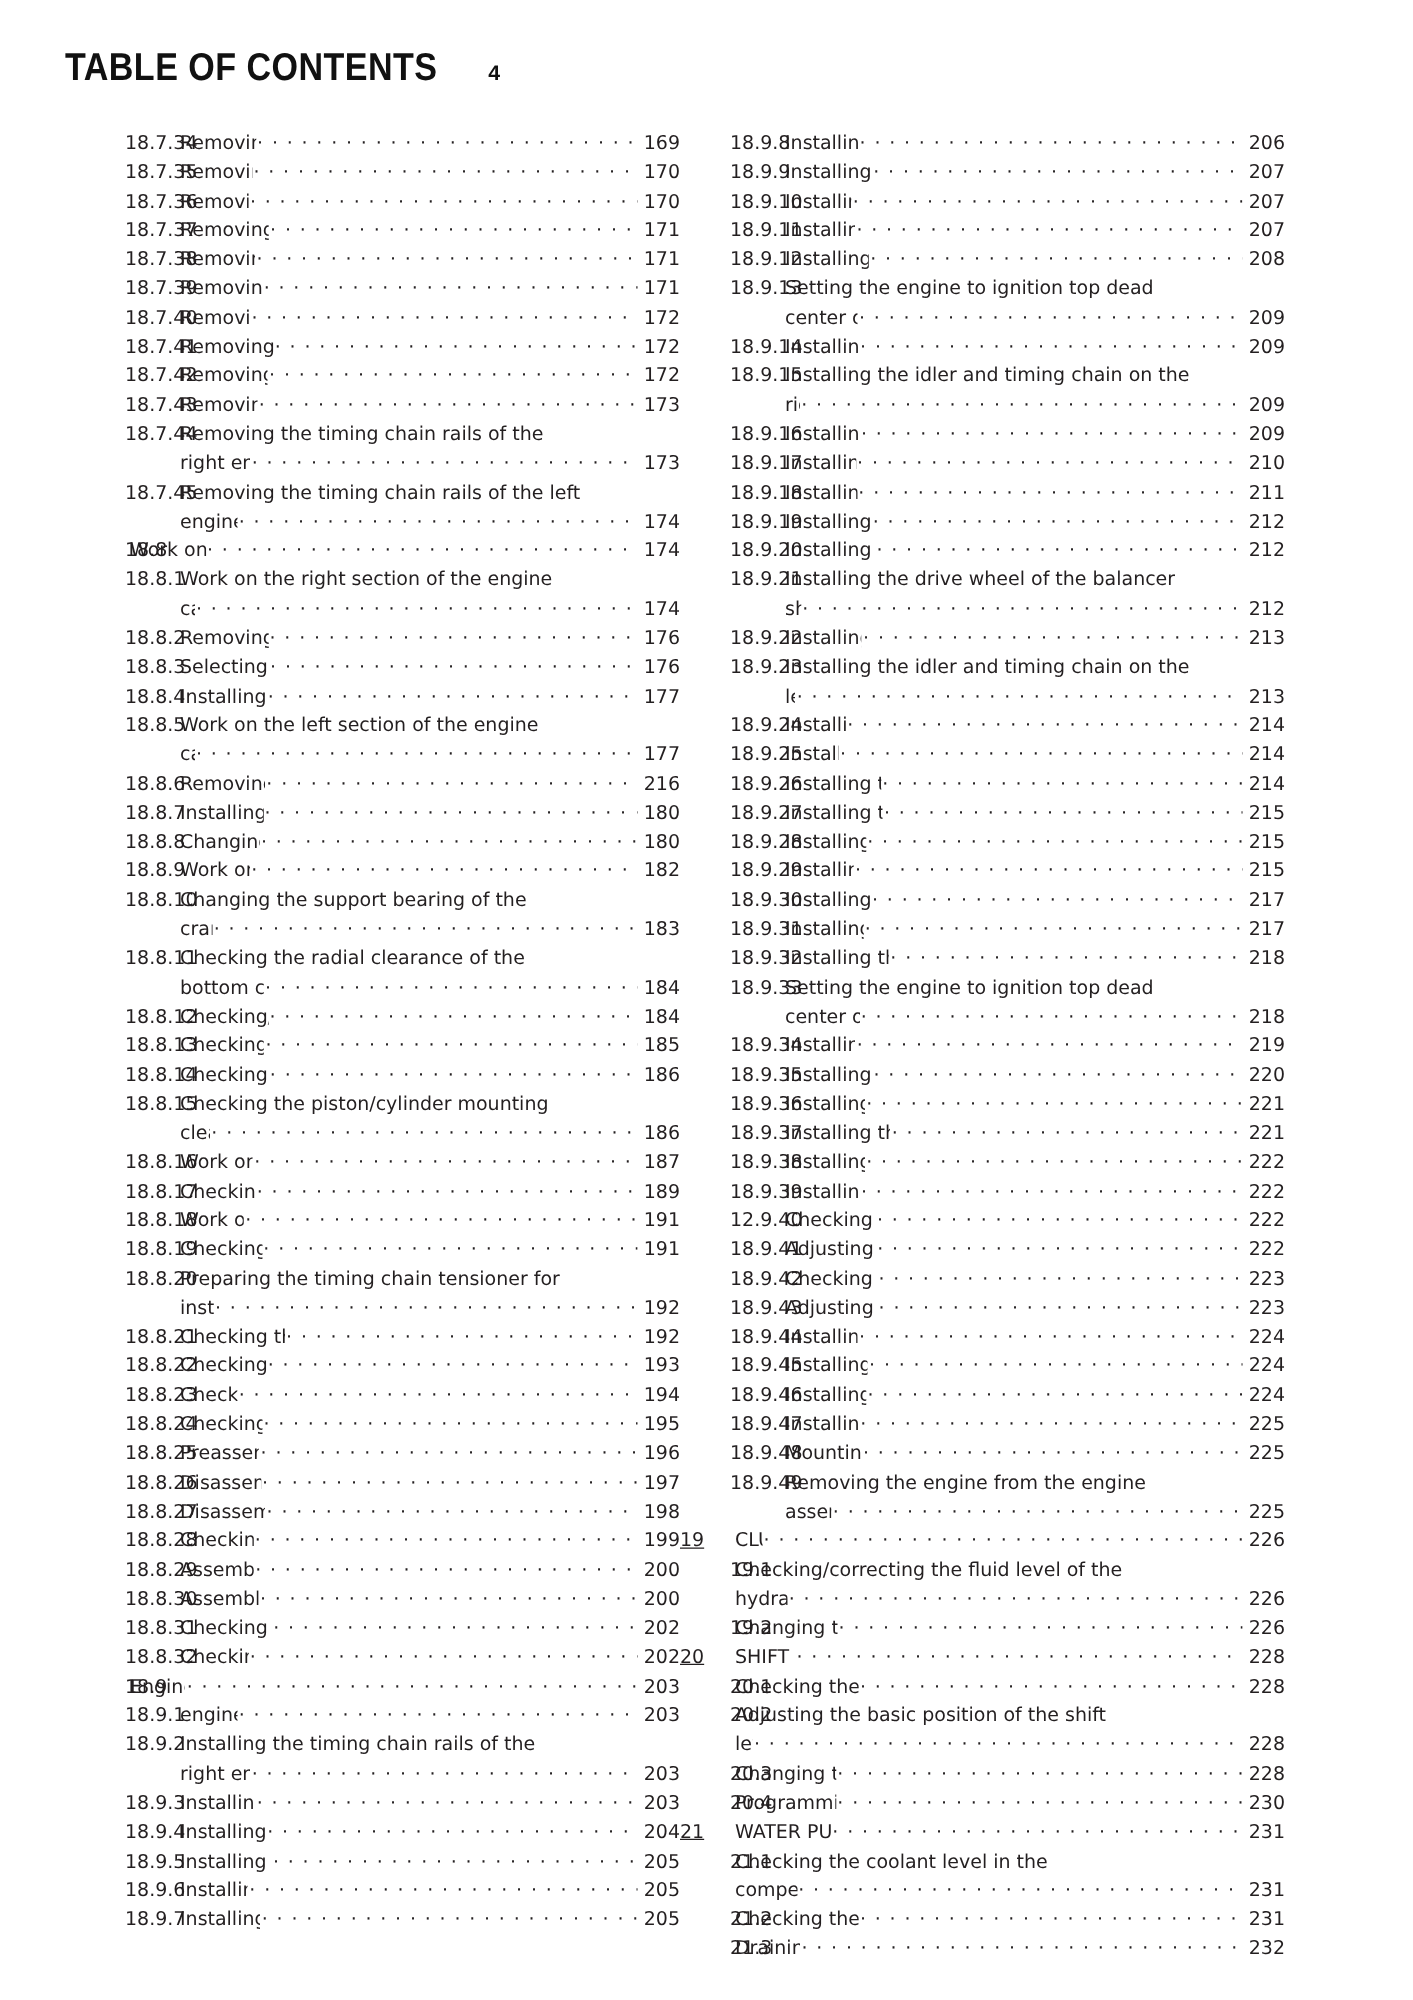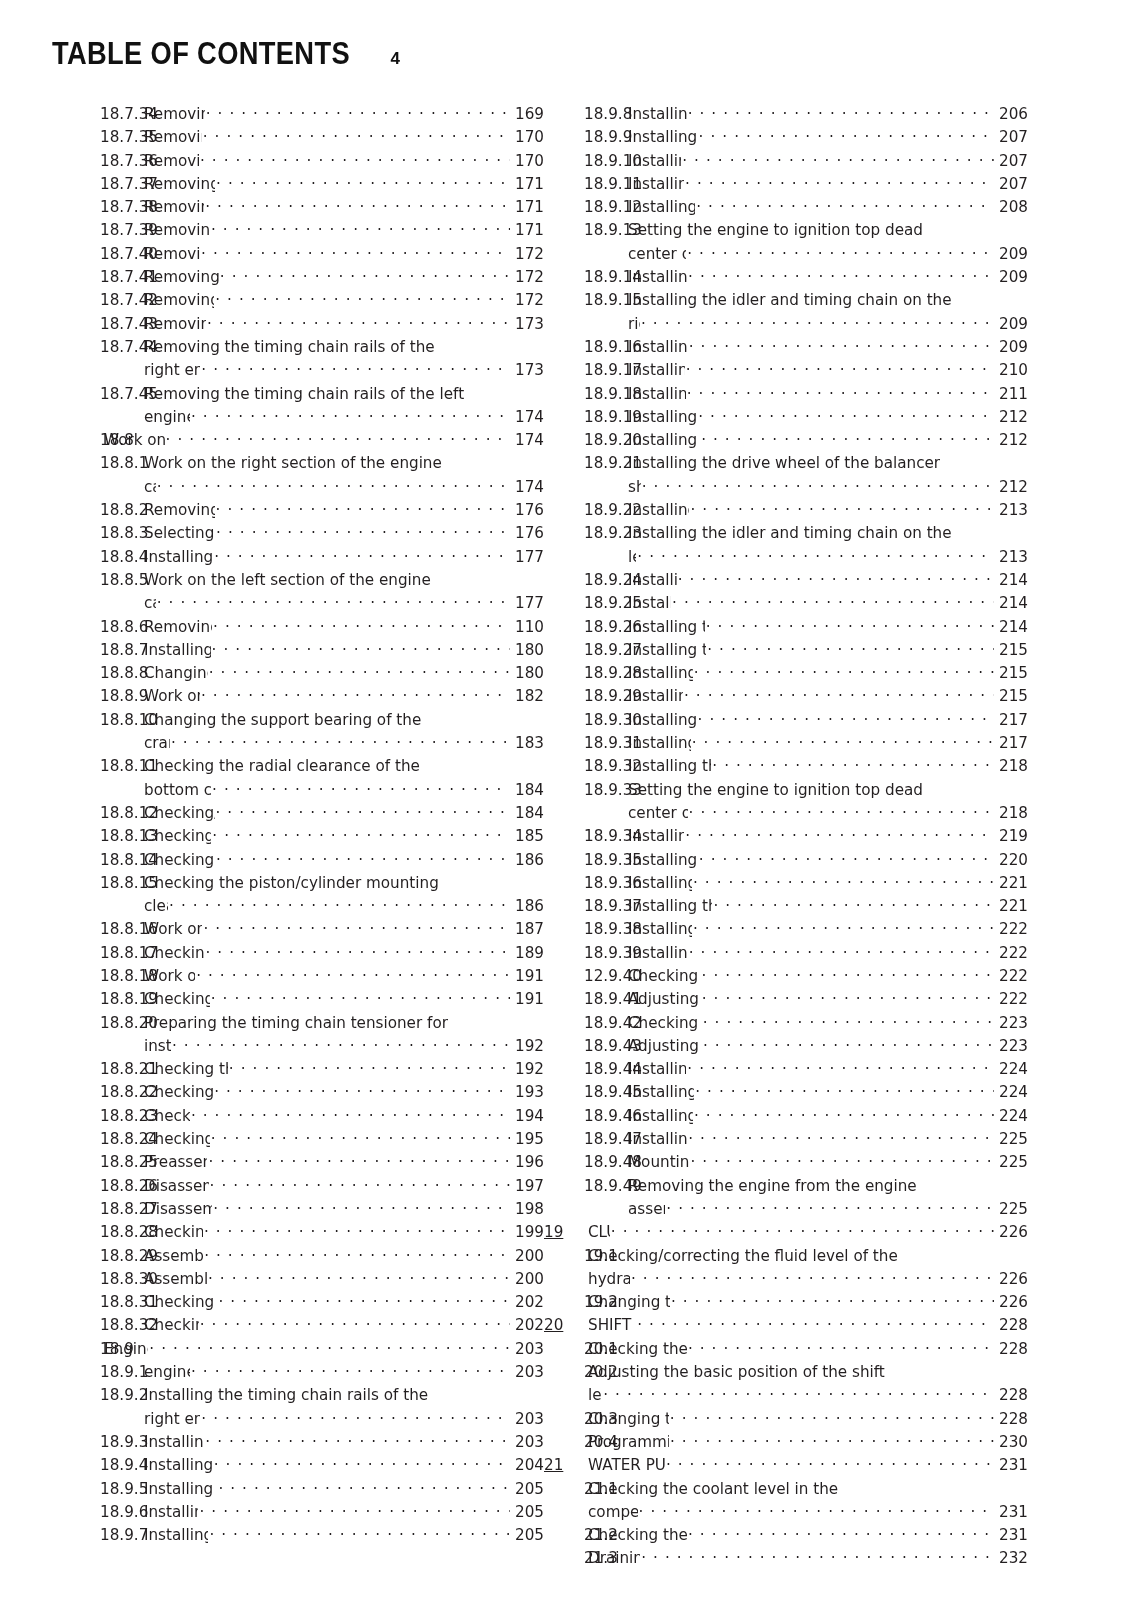--- a/index.html
+++ b/index.html
@@ -322,21 +322,21 @@
               <span class="entry-page">177</span>
             </div>
           </div>
         </div>
         <div class="toc-row lvl-sub">
           <span class="toc-num">18.8.6</span>
           <div class="toc-body">
             <div class="entry-line">
               <span class="entry-text">Removing the left main bearing</span>
               <span class="leader">· · · · · · · · · · · · · · · · · · · · · · · · · · · · · · · · · · · · · · · · · · · · · · · · · · · · · · · · · · · · · · · · · · · · · · · · · · · · · · · · · · · · · · · · · </span>
-              <span class="entry-page">110</span>
+              <span class="entry-page">216</span>
             </div>
           </div>
         </div>
         <div class="toc-row lvl-sub">
           <span class="toc-num">18.8.7</span>
           <div class="toc-body">
             <div class="entry-line">
               <span class="entry-text">Installing the left main bearing</span>
               <span class="leader">· · · · · · · · · · · · · · · · · · · · · · · · · · · · · · · · · · · · · · · · · · · · · · · · · · · · · · · · · · · · · · · · · · · · · · · · · · · · · · · · · · · · · · · · · </span>
               <span class="entry-page">180</span>

